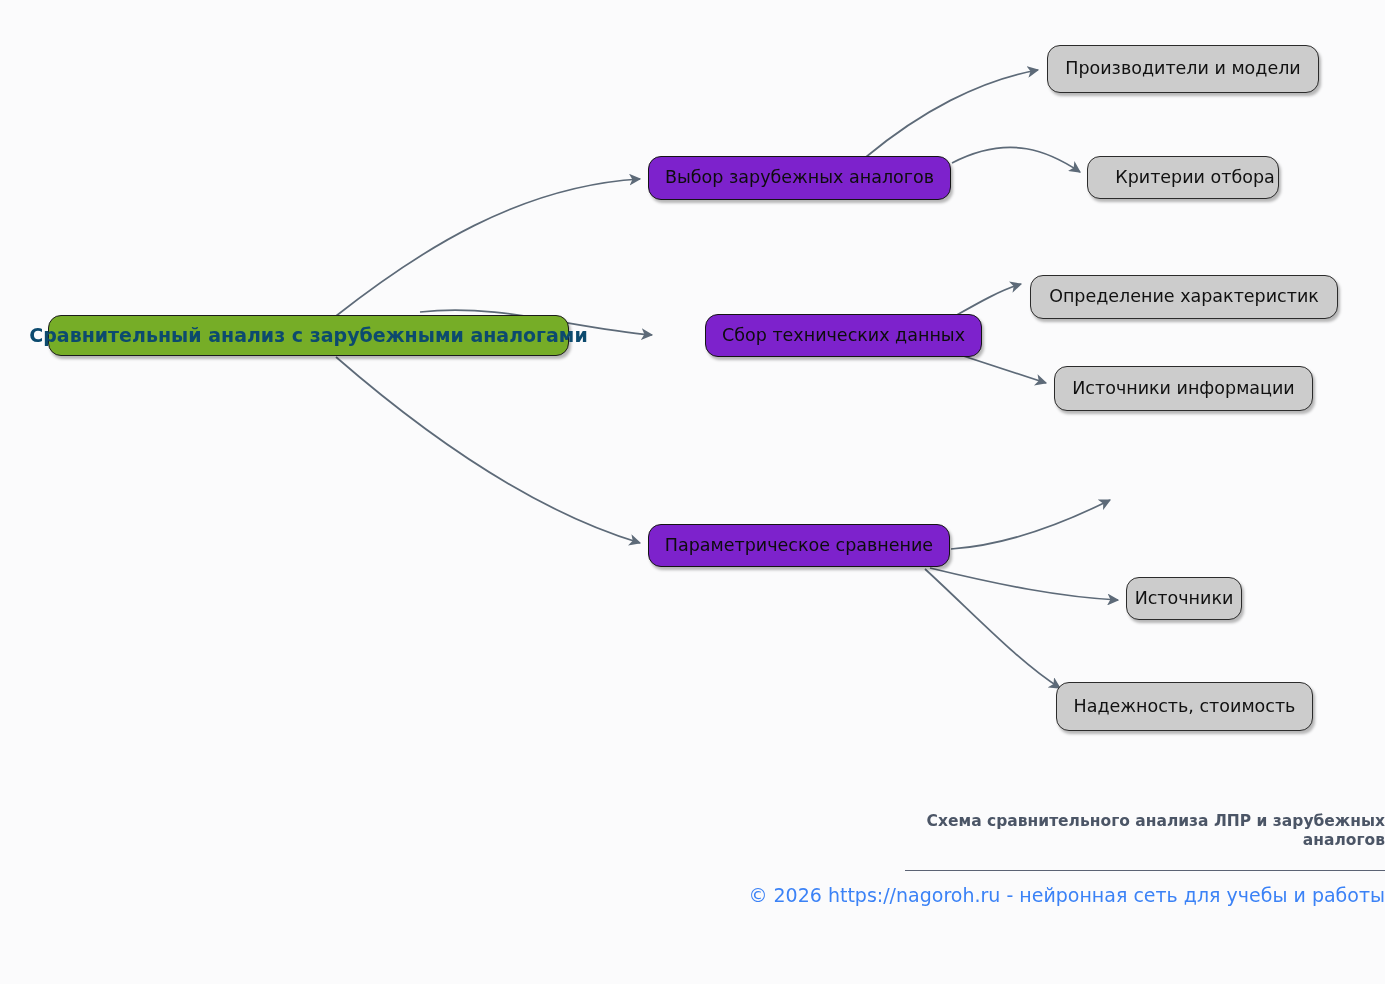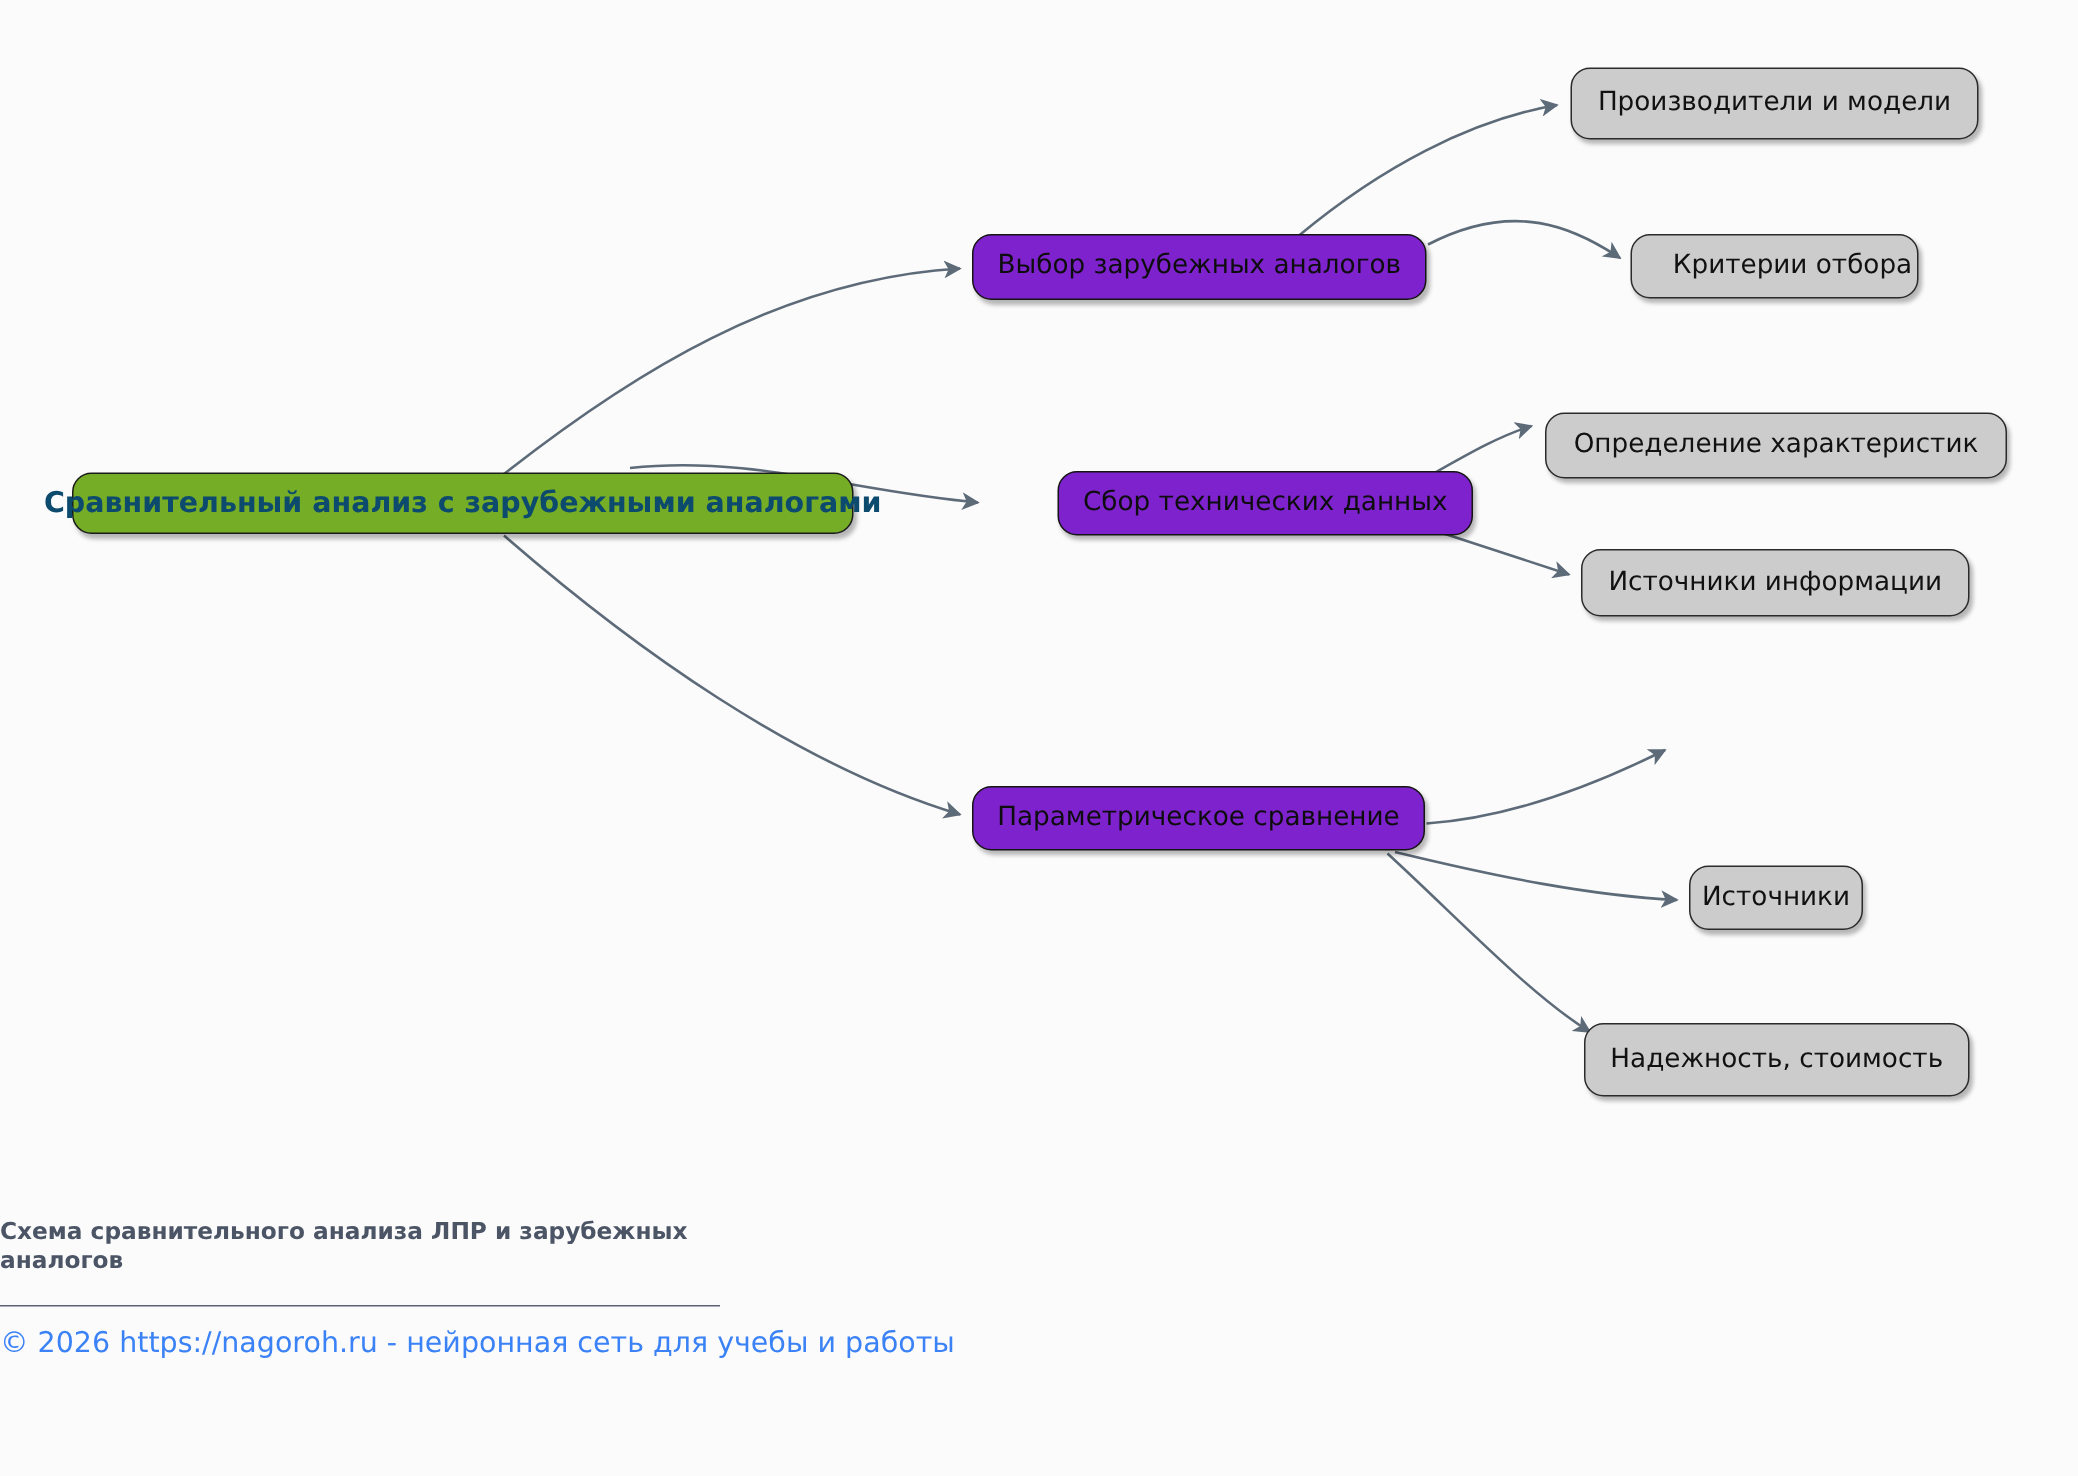--- a/index.html
+++ b/index.html
@@ -65,21 +65,21 @@
   }
   .node-label {
     display: block;
     padding: 0 4px;
   }
 
   .footer {
     position: absolute;
     left: 0;
     width: 1385px;
-    text-align: left;
+    text-align: right;
   }
   .footer-title {
     top: 812px;
     color: #4b5566;
     font-size: 15.5px;
     font-weight: 700;
     line-height: 1.25;
     font-family: "DejaVu Sans", "Liberation Sans", sans-serif;
   }
   .footer-title .t-line {

